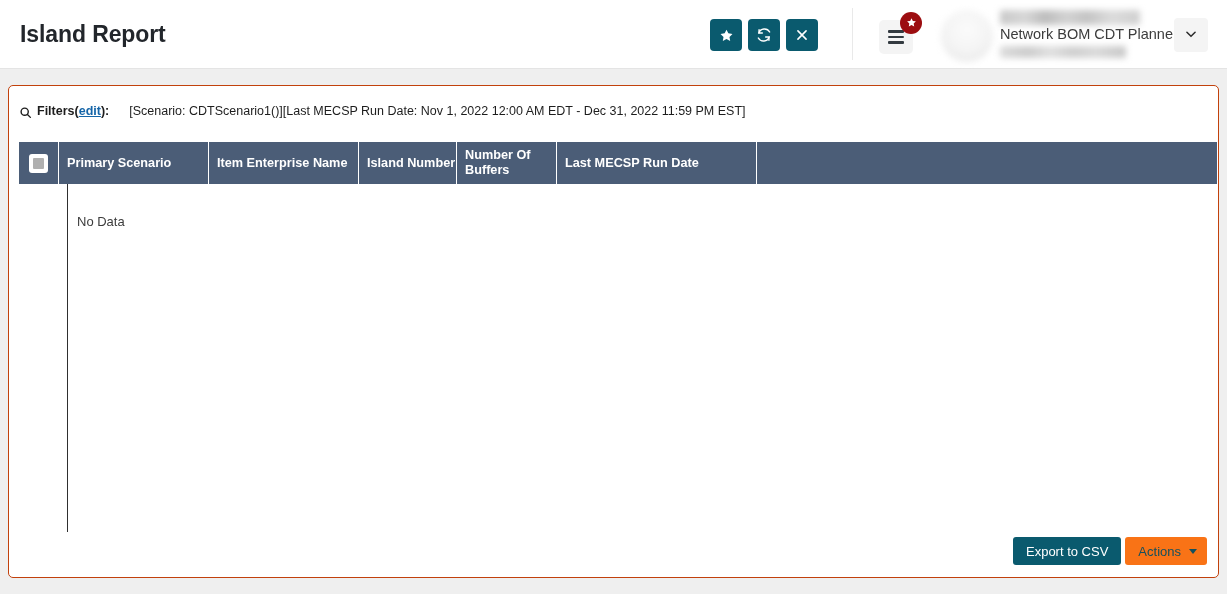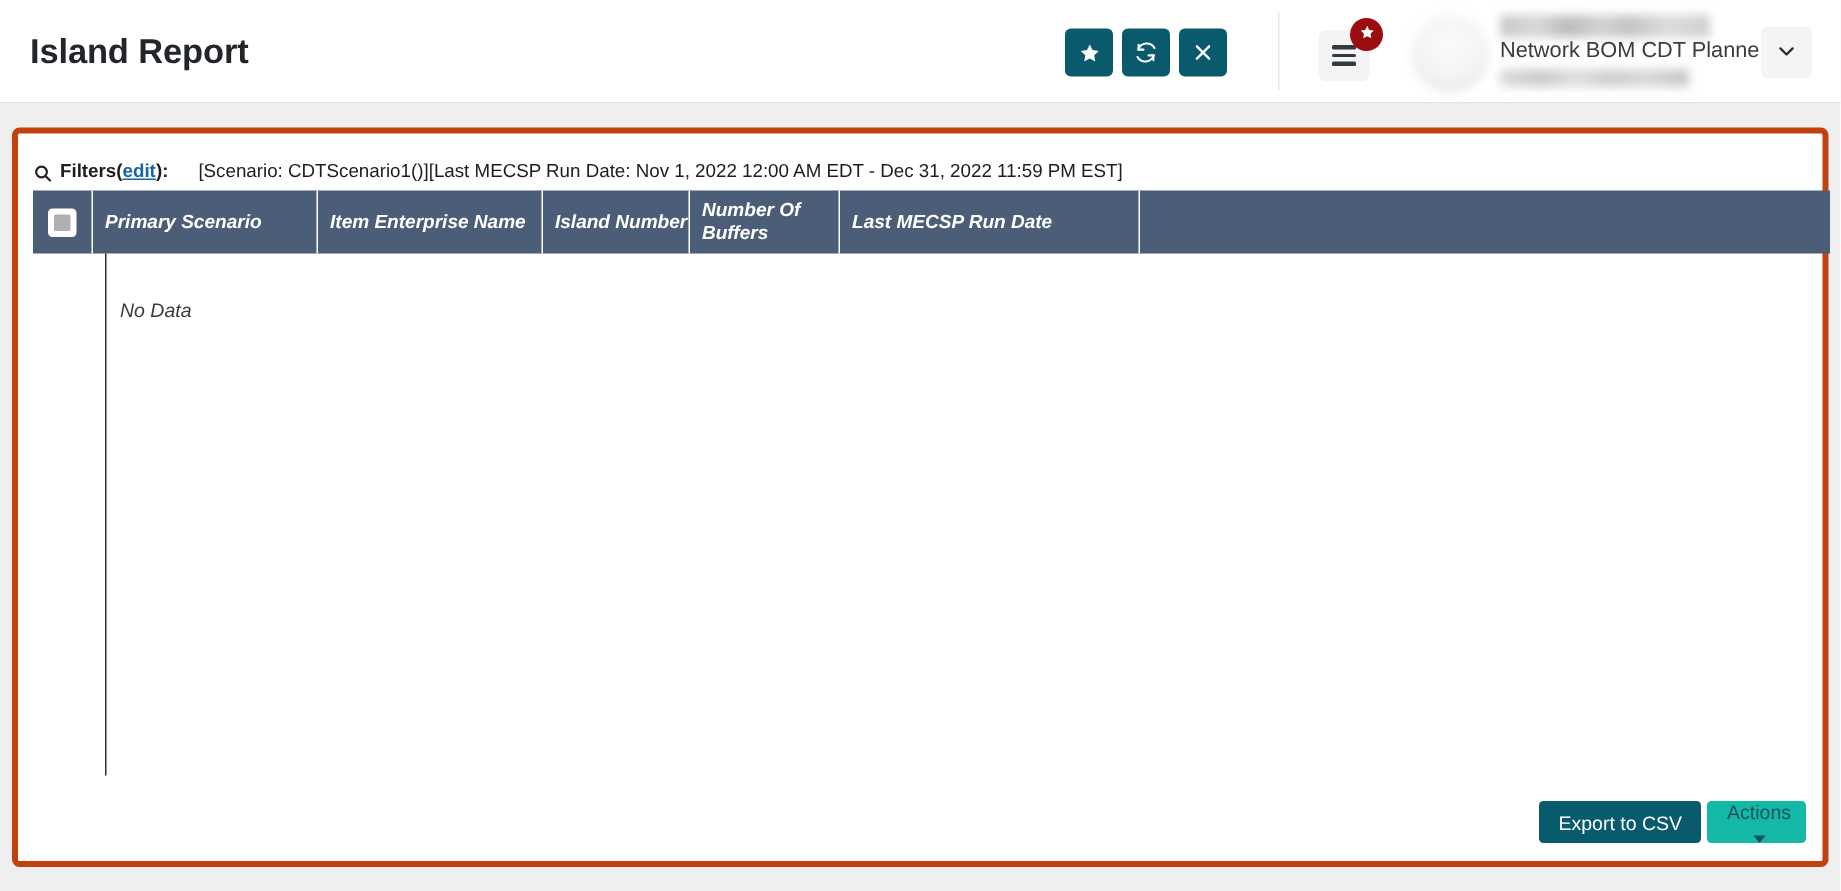--- a/index.html
+++ b/index.html
@@ -162,21 +162,21 @@
     justify-content: center;
     padding: 0;
   }
 
   
   .panel {
     position: absolute;
     left: 8px; top: 85px;
     width: 1211px; height: 493px;
     background: #ffffff;
-    border: 4px solid #c2410c;
+    border: 1px solid #c2410c;
     border-radius: 5px;
   }
 
   
   .filters {
     position: absolute;
     left: 10px; top: 18px;
     display: flex;
     align-items: center;
     gap: 0;
@@ -200,23 +200,22 @@
   }
   .filters-summary {
     margin-left: 20px;
     font-weight: normal;
     color: #1d1d1d;
   }
 
   
   .table-wrap {
     position: absolute;
-    left: 10px; top: 38px;
+    left: 10px; top: 56px;
     width: 1190px;
-    font-style: italic;
   }
   .grid-head {
     display: flex;
     background: #4b5d77;
     height: 42px;
     width: 1198px;
   }
   .gh {
     position: relative;
     display: flex;
@@ -292,31 +291,30 @@
     color: #ffffff;
     border: none;
     border-radius: 3px;
     font-size: 13px;
     font-family: "Liberation Sans", sans-serif;
     cursor: pointer;
   }
   .btn-actions {
     height: 28px;
     padding: 0 10px 0 13px;
-    background: #14b8a6;
+    background: #f97316;
     color: #14505e;
     border: none;
     border-radius: 3px;
     font-size: 13px;
     font-family: "Liberation Sans", sans-serif;
     cursor: pointer;
     display: flex;
     align-items: center;
     gap: 8px;
-    flex-direction: column;
   }
   .btn-actions .tri {
     width: 0; height: 0;
     border-left: 4.5px solid transparent;
     border-right: 4.5px solid transparent;
     border-top: 5px solid #14505e;
     display: block;
   }
 </style>
 </head>

